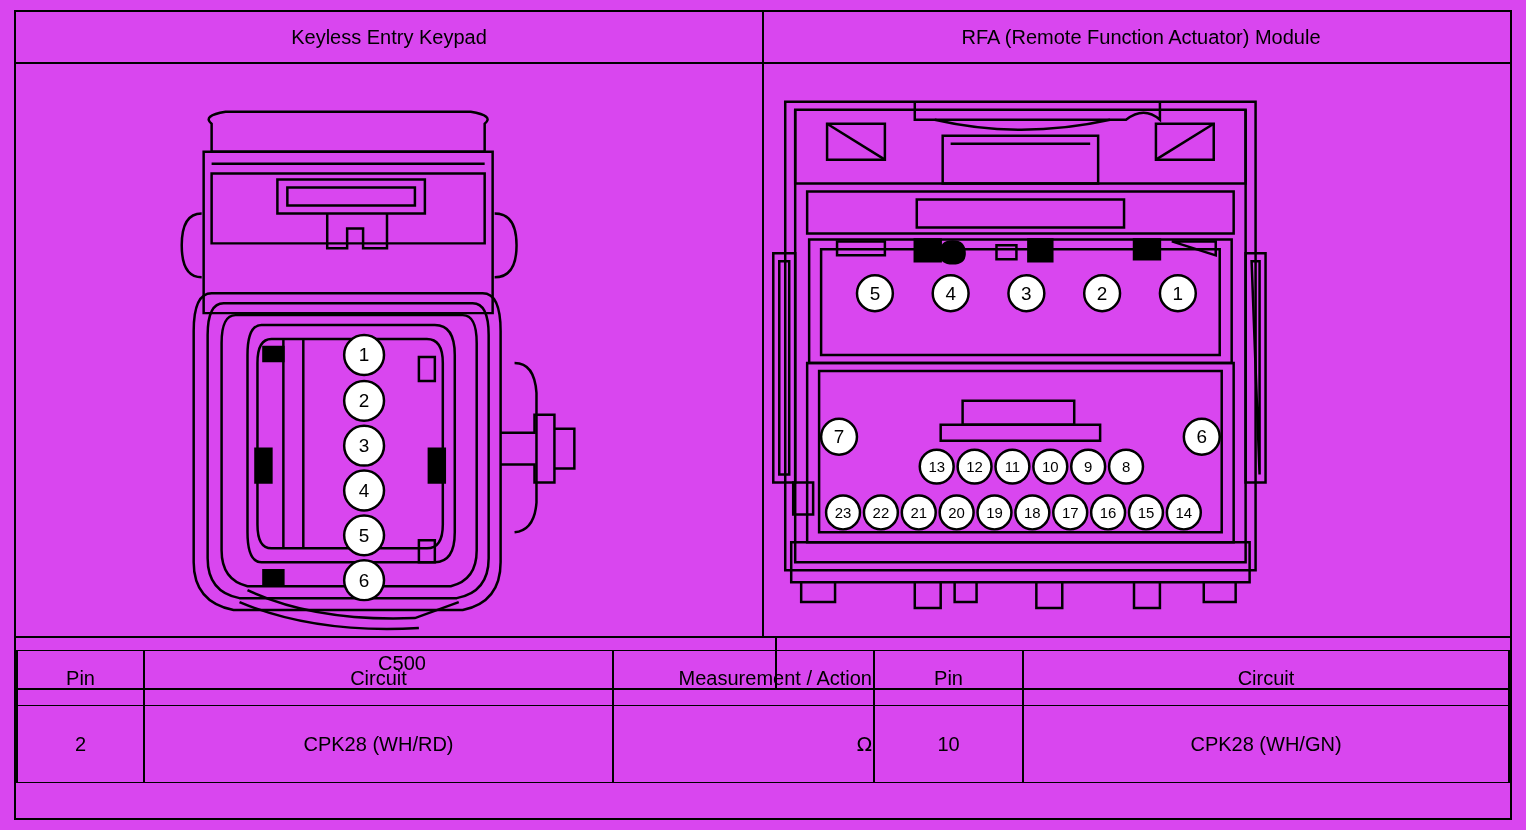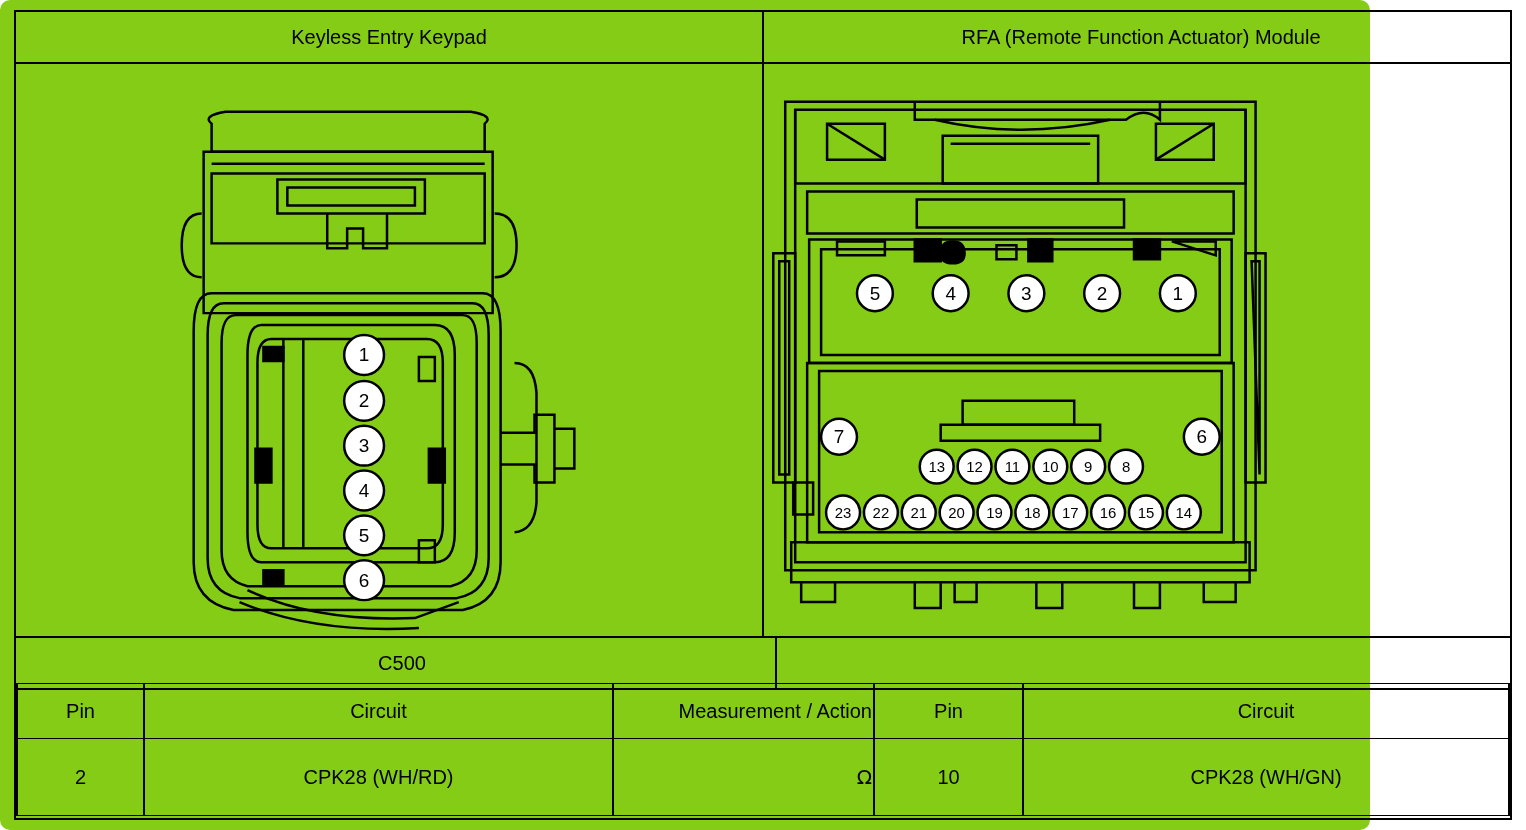--- a/index.html
+++ b/index.html
@@ -6,25 +6,24 @@
     margin: 0;
     padding: 0;
     background: #ffffff;
   }
   body {
     font-family: "Liberation Sans", sans-serif;
     color: #000000;
   }
   #page {
     position: relative;
-    width: 1370px;
+    width: 1526px;
     height: 830px;
     box-sizing: border-box;
-    background: #84cc16;
-    border-radius: 10px;
+    background: #d946ef;
   }
   .frame {
     position: absolute;
     left: 14px;
     top: 10px;
     width: 1498px;
     height: 810px;
     border: 2px solid #000;
     box-sizing: border-box;
   }
@@ -105,21 +104,21 @@
     height: 100%;
   }
   .cid-right {
     flex: 1;
     height: 100%;
   }
   
   .tbl {
     position: absolute;
     left: 0;
-    top: 671px;
+    top: 638px;
     width: 100%;
     height: 128px;
     box-sizing: border-box;
   }
   .tbl table {
     width: 100%;
     height: 100%;
     border-collapse: collapse;
     table-layout: fixed;
   }

